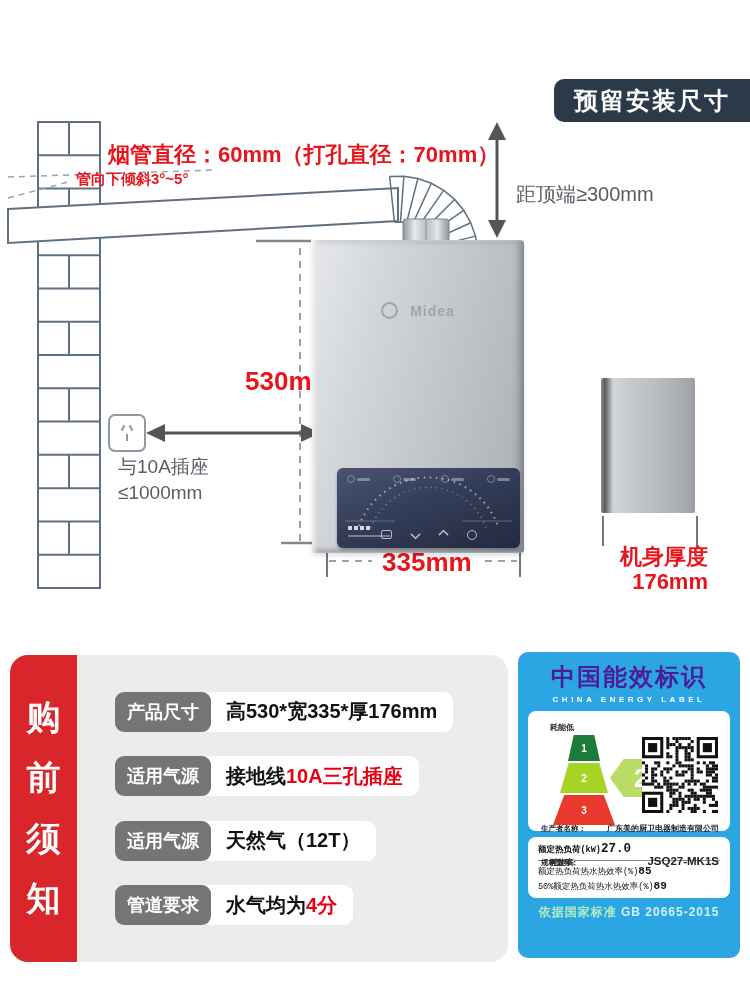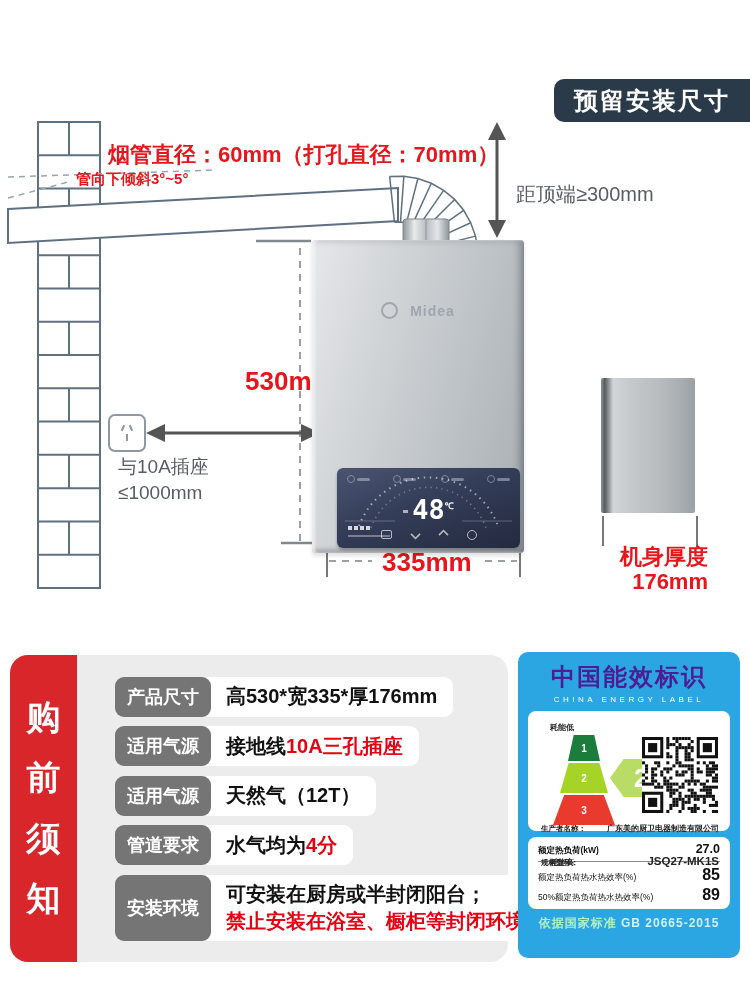--- a/index.html
+++ b/index.html
@@ -74,21 +74,21 @@
           font-size:18px;font-weight:bold;display:flex;align-items:center;justify-content:center;
           padding:0 2px;position:relative;z-index:2;min-height:40px;}
   .nvalue{background:#fff;border-radius:0 9px 9px 0;margin-left:-5px;padding:6px 16px 6px 20px;
           font-size:20px;font-weight:bold;color:#111;display:flex;flex-direction:column;
           justify-content:center;line-height:27px;white-space:nowrap;}
   .nvalue .red{color:#e60012;}
   
   .elabel{position:absolute;left:518px;top:652px;width:222px;height:306px;background:#2ca6e2;
           border-radius:10px;box-sizing:border-box;padding:6px 10px;}
   .etitle{text-align:center;color:#4c1d95;font-size:24px;font-weight:bold;letter-spacing:2px;margin-top:3px;}
-  .esub{text-align:center;color:#fff;font-size:8px;font-weight:normal;letter-spacing:3.5px;margin-top:2px;}
+  .esub{text-align:center;color:#fff;font-size:8px;font-weight:bold;letter-spacing:3.5px;margin-top:2px;}
   .ecard1{position:relative;background:#fff;border-radius:8px;height:120px;margin-top:7px;}
   .elow{position:absolute;left:22px;top:11px;font-size:8px;font-weight:bold;color:#222;}
   .ehigh{position:absolute;left:22px;top:146px;font-size:8px;font-weight:bold;color:#222;}
   .pyr{position:absolute;left:20px;top:24px;width:72px;display:flex;flex-direction:column;
        align-items:center;gap:2px;}
   .tier{color:#fff;font-size:10px;font-weight:bold;display:flex;align-items:center;justify-content:center;
         clip-path:polygon(18% 0,82% 0,100% 100%,0 100%);}
   .t1{width:32px;height:26px;background:#1c7c3c;}
   .t2{width:48px;height:30px;background:#a6d426;}
   .t3{width:62px;height:30px;background:#e93a2d;}
@@ -98,26 +98,26 @@
           color:#fff;font-weight:bold;}
   .gbadge .n{font-size:25px;}
   .gbadge .s{font-size:10px;margin-top:6px;}
   #qr{position:absolute;right:12px;top:26px;}
   .einfo{position:absolute;left:13px;right:11px;display:flex;justify-content:space-between;
          align-items:baseline;color:#222;}
   .einfo .k{font-size:7.5px;font-weight:bold;}
   .i1{top:112px;} .i1 .v{font-size:8px;font-weight:bold;}
   .i2{top:144px;} .i2 .v{font-size:11.5px;font-weight:bold;}
   .ecard2{background:#fff;border-radius:8px;margin-top:6px;padding:5px 10px 5px;box-sizing:border-box;}
-  .erow{display:flex;justify-content:space-between;align-items:baseline;color:#111;}
+  .erow{display:flex;justify-content:flex-start;align-items:baseline;color:#111;font-family:Liberation Mono, monospace;}
   .erow.main{font-size:11px;font-weight:bold;padding-bottom:4px;border-bottom:1.5px solid #8a8a8a;
              margin-bottom:4px;}
   .erow.main .eval{font-size:12.5px;}
   .erow .ename{font-size:8.5px;}
-  .erow .eval{font-size:16px;font-weight:bold;}
+  .erow .eval{font-size:11px;font-weight:bold;}
   .erow + .erow:not(.main){margin-top:2px;}
   .estd{text-align:center;margin-top:6px;font-size:12px;letter-spacing:1px;color:#b2eec4;font-weight:bold;}
   .estd .gv{color:#cff3ff;}
 </style>
 </head>
 <body>
 
 <svg id="diagram" width="750" height="640" viewBox="0 0 750 640">
   <defs>
     <linearGradient id="metal" x1="0" y1="0" x2="1" y2="0">
@@ -244,21 +244,20 @@
     <span class="p-ic" style="right:10px">
         <span class="c"></span>
         <span class="b"></span>
       </span>
     <svg width="183" height="80" style="position:absolute;left:0;top:0">
       <path d="M 22 58 A 74 74 0 0 1 161 58" fill="none" stroke="rgba(255,255,255,.55)" stroke-width="2" stroke-dasharray="1.5 4.6"></path>
       <path d="M 34 60 A 61 61 0 0 1 149 60" fill="none" stroke="rgba(255,255,255,.3)" stroke-width="1.6" stroke-dasharray="1.3 4.2"></path>
       <line x1="8" y1="53" x2="58" y2="53" stroke="rgba(255,255,255,.25)" stroke-width="1"></line>
       <line x1="125" y1="53" x2="175" y2="53" stroke="rgba(255,255,255,.25)" stroke-width="1"></line>
     </svg>
-    <div class="temp"><span class="mini"></span><span>48</span><sup>℃</sup></div>
     <div class="p-bottom">
       <span class="pb-sq"></span>
       <span class="pb-ch pb-down"></span>
       <span class="pb-ch pb-up"></span>
       <span class="pb-ci"></span>
     </div>
     <div class="p-brand">
         <b></b>
         <b></b>
         <b></b>
@@ -297,27 +296,20 @@
       <div class="nrow">
         <div class="nlabel">适用气源</div>
         <div class="nvalue">
           <div><span>天然气（12T）</span></div>
         </div>
       </div>
       <div class="nrow">
         <div class="nlabel">管道要求</div>
         <div class="nvalue">
           <div><span>水气均为</span><span class="red">4分</span></div>
-        </div>
-      </div>
-      <div class="nrow">
-        <div class="nlabel">安装环境</div>
-        <div class="nvalue">
-          <div><span>可安装在厨房或半封闭阳台；</span></div>
-          <div><span class="red">禁止安装在浴室、橱柜等封闭环境</span></div>
         </div>
       </div>
     </div>
 </div>
 
 <div class="elabel">
   <div class="etitle">中国能效标识</div>
   <div class="esub">CHINA ENERGY LABEL</div>
   <div class="ecard1">
     <div class="elow">耗能低</div>

